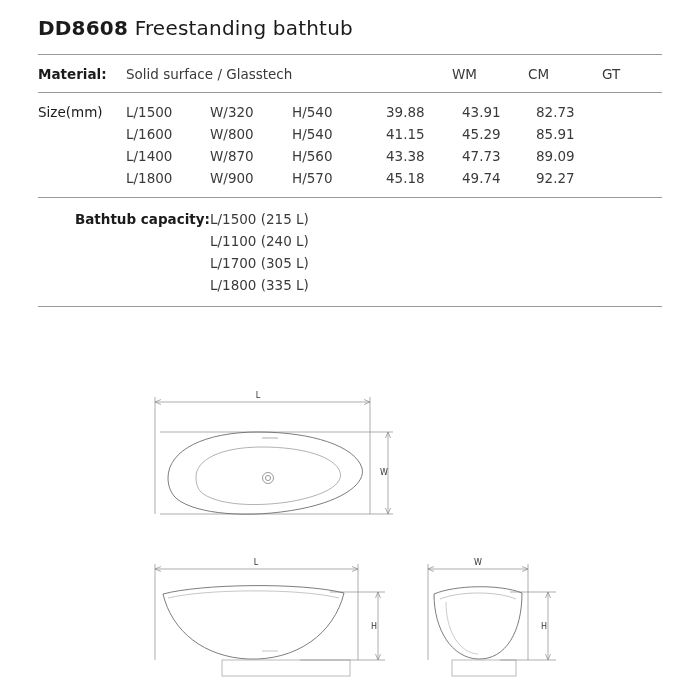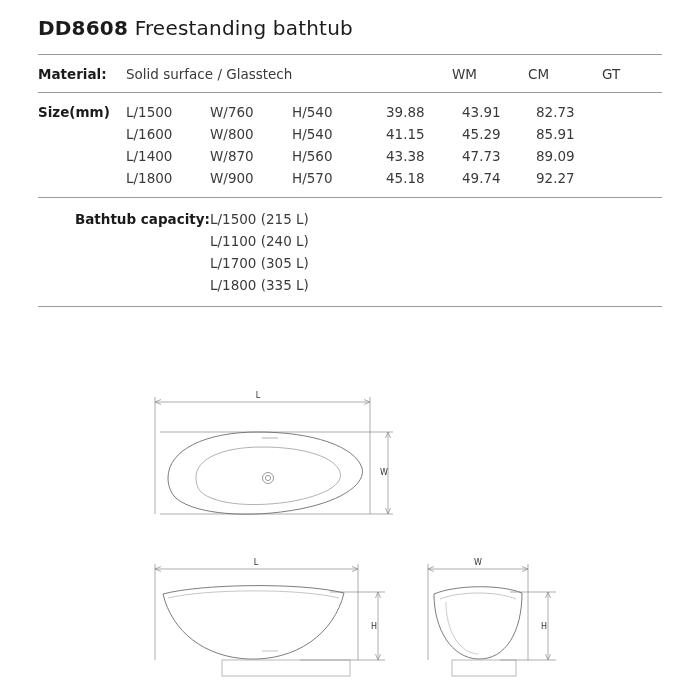--- a/index.html
+++ b/index.html
@@ -77,21 +77,21 @@
     padding-bottom: 8px;
   }
   .size-line {
     display: flex;
     align-items: center;
     height: 22px;
   }
   .size-label-cell {
     width: 88px;
     flex: 0 0 88px;
-    font-weight: bold;
+    font-weight: normal;
     font-size: 13.5px;
     color: #1b1b1b;
   }
 
   .cap-block {
     padding-top: 10px;
     padding-bottom: 10px;
   }
   .cap-line {
     display: flex;
@@ -146,21 +146,21 @@
       <div class="c-wm val">WM</div>
       <div class="c-cm val">CM</div>
       <div class="c-gt val">GT</div>
     </div>
 
     <div class="size-block rule">
 
       <div class="size-line">
         <div class="size-label-cell">Size(mm)</div>
         <div class="c-l val">L/1500</div>
-        <div class="c-w val">W/760</div>
+        <div class="c-w val">W/320</div>
         <div class="c-h val">H/540</div>
         <div class="c-wm val">39.88</div>
         <div class="c-cm val">43.91</div>
         <div class="c-gt val">82.73</div>
       </div>
 
       <div class="size-line">
         <div class="size-label-cell"></div>
         <div class="c-l val">L/1600</div>
         <div class="c-w val">W/800</div>

